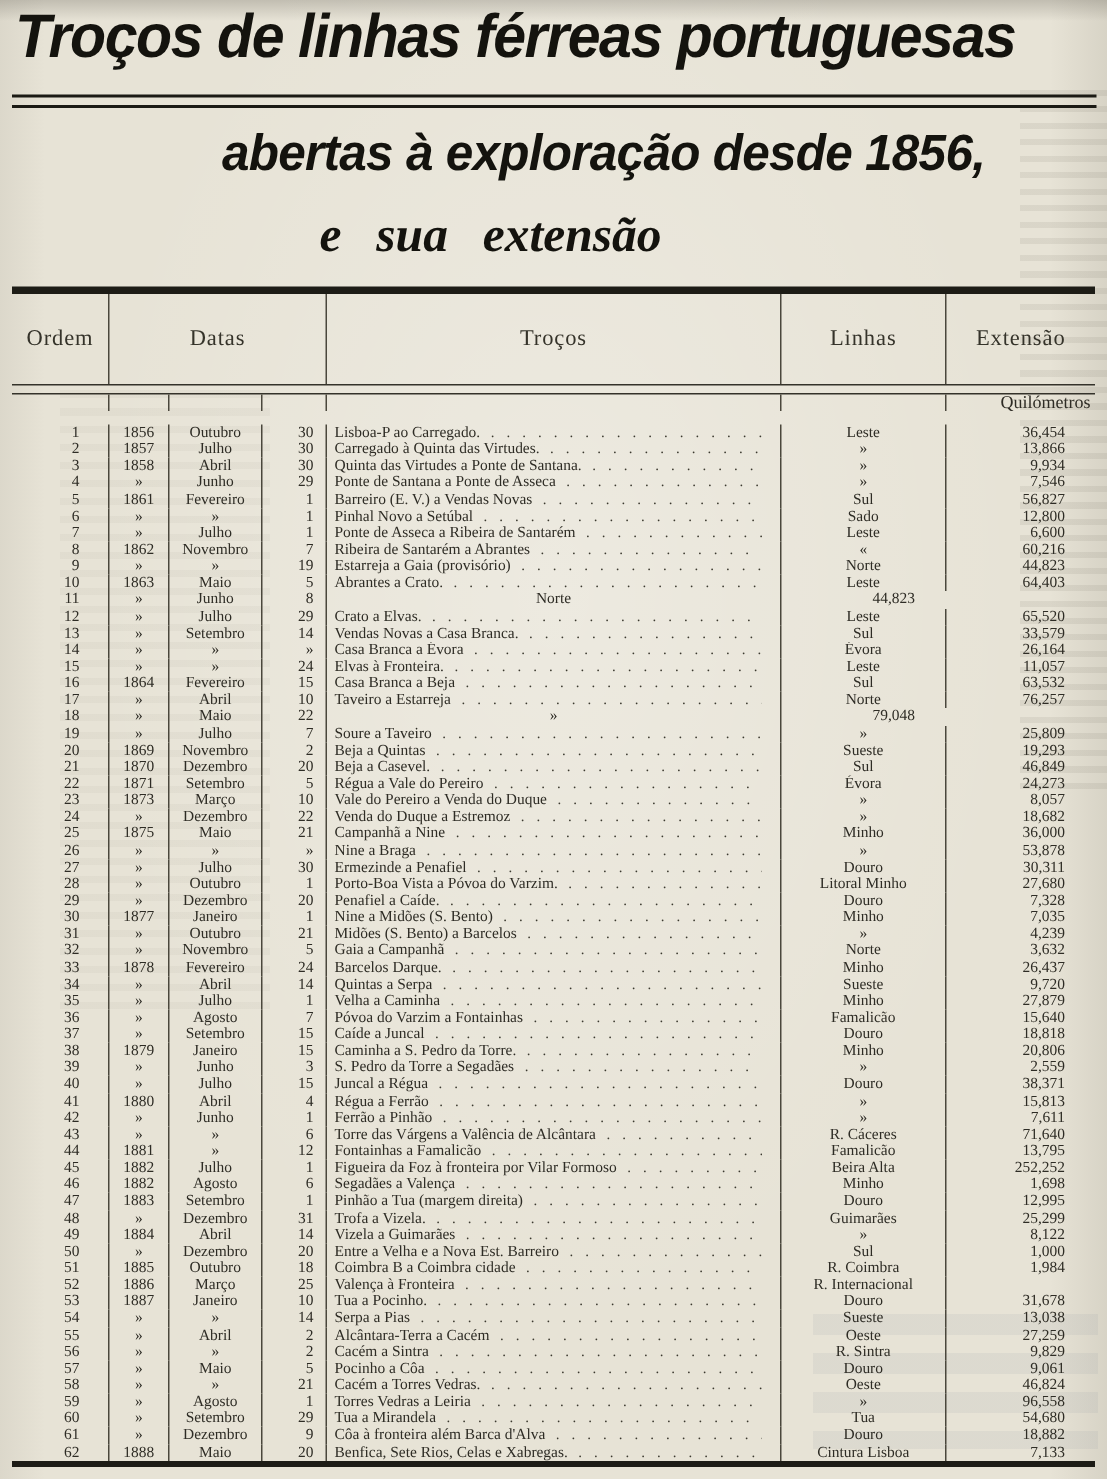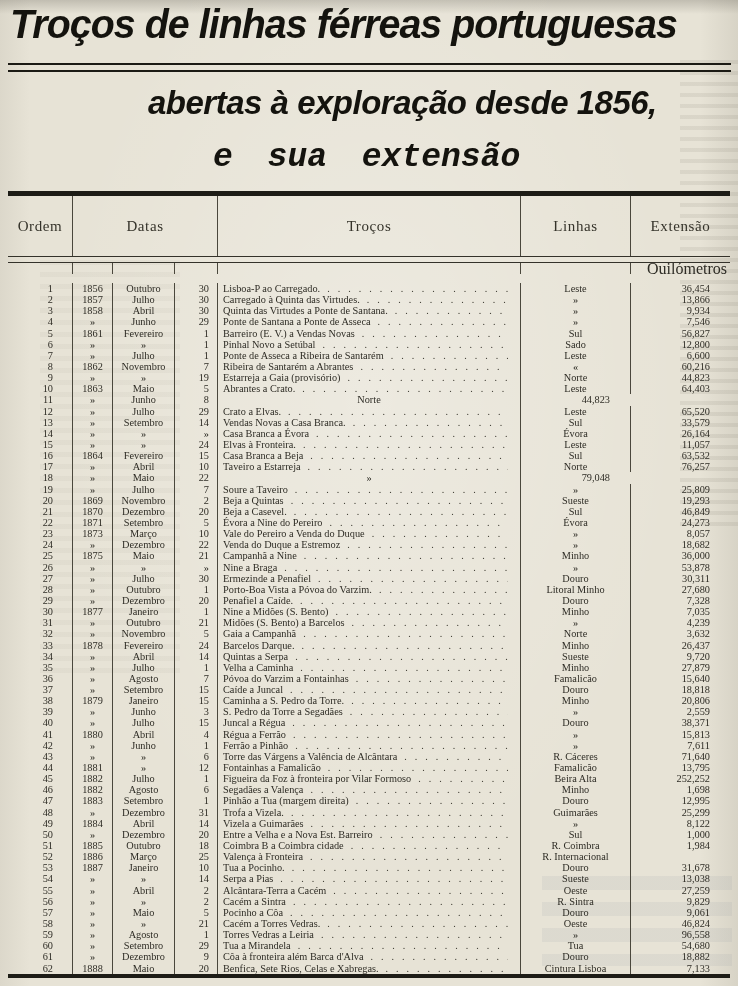--- a/index.html
+++ b/index.html
@@ -37,40 +37,40 @@
   }
   .title2{
     position:absolute;top:83px;left:148px;
     font-family:"Liberation Sans","DejaVu Sans",sans-serif;
     font-style:italic;font-weight:bold;font-size:34px;letter-spacing:-.5px;
     transform:scaleX(.97);transform-origin:left center;
     color:#14130e;white-space:nowrap;
   }
   .title3{
     position:absolute;top:139px;left:213px;
-    font-family:Liberation Mono, monospace;
+    font-family:Liberation Serif, serif;
     font-style:italic;font-weight:bold;font-size:33px;word-spacing:15px;
     color:#14130e;white-space:nowrap;
   }
   
   .tbl{
     position:absolute;top:191px;left:8px;width:722px;
     border-top:5px solid #1d1c16;
     border-bottom:4px solid #1d1c16;
   }
   .grid-head{display:grid;grid-template-columns:64px 145px 303px 110px 100px;height:60px;}
   .grid-row {display:grid;grid-template-columns:64px 40px 62px 43px 303px 110px 100px;}
   .th{
     display:flex;align-items:center;justify-content:center;
     font-size:15px;letter-spacing:.6px;color:#35332a;
   }
   .bl{border-left:1px solid #4a473c;}
   .dbl-rule{height:5px;border-top:1px solid #34322a;border-bottom:1px solid #34322a;}
   .unit-row{height:20px;}
-  .unit-row .td{font-size:16px;}
+  .unit-row .td{font-size:12px;}
   .c-ext-unit{display:flex;align-items:center;justify-content:flex-end;padding-right:3px;color:#2c2a23;}
   .tr{height:11.15px;}
   .td{
     font-size:10.3px;line-height:11.15px;height:11.15px;
     overflow:hidden;white-space:nowrap;color:#2e2c25;
   }
   .c-ordem{text-align:right;padding-right:19px;}
   .c-ano{text-align:center;}
   .c-mes{text-align:center;}
   .c-dia{text-align:right;padding-right:8px;}
@@ -385,21 +385,21 @@
     <div class="td bl c-linha">Sul</div>
     <div class="td bl c-ext">46,849</div>
   </div>
 
   <div class="grid-row tr">
     <div class="td c-ordem">22</div>
     <div class="td bl c-ano">1871</div>
     <div class="td bl c-mes">Setembro</div>
     <div class="td bl c-dia">5</div>
     <div class="td bl c-troco">
-      <span class="troco-name">Évora a Nine do Pereiro</span>
+      <span class="troco-name">Régua a Vale do Pereiro</span>
       <span class="leader"></span>
     </div>
     <div class="td bl c-linha">Évora</div>
     <div class="td bl c-ext">24,273</div>
   </div>
 
   <div class="grid-row tr">
     <div class="td c-ordem">23</div>
     <div class="td bl c-ano">1873</div>
     <div class="td bl c-mes">Março</div>

